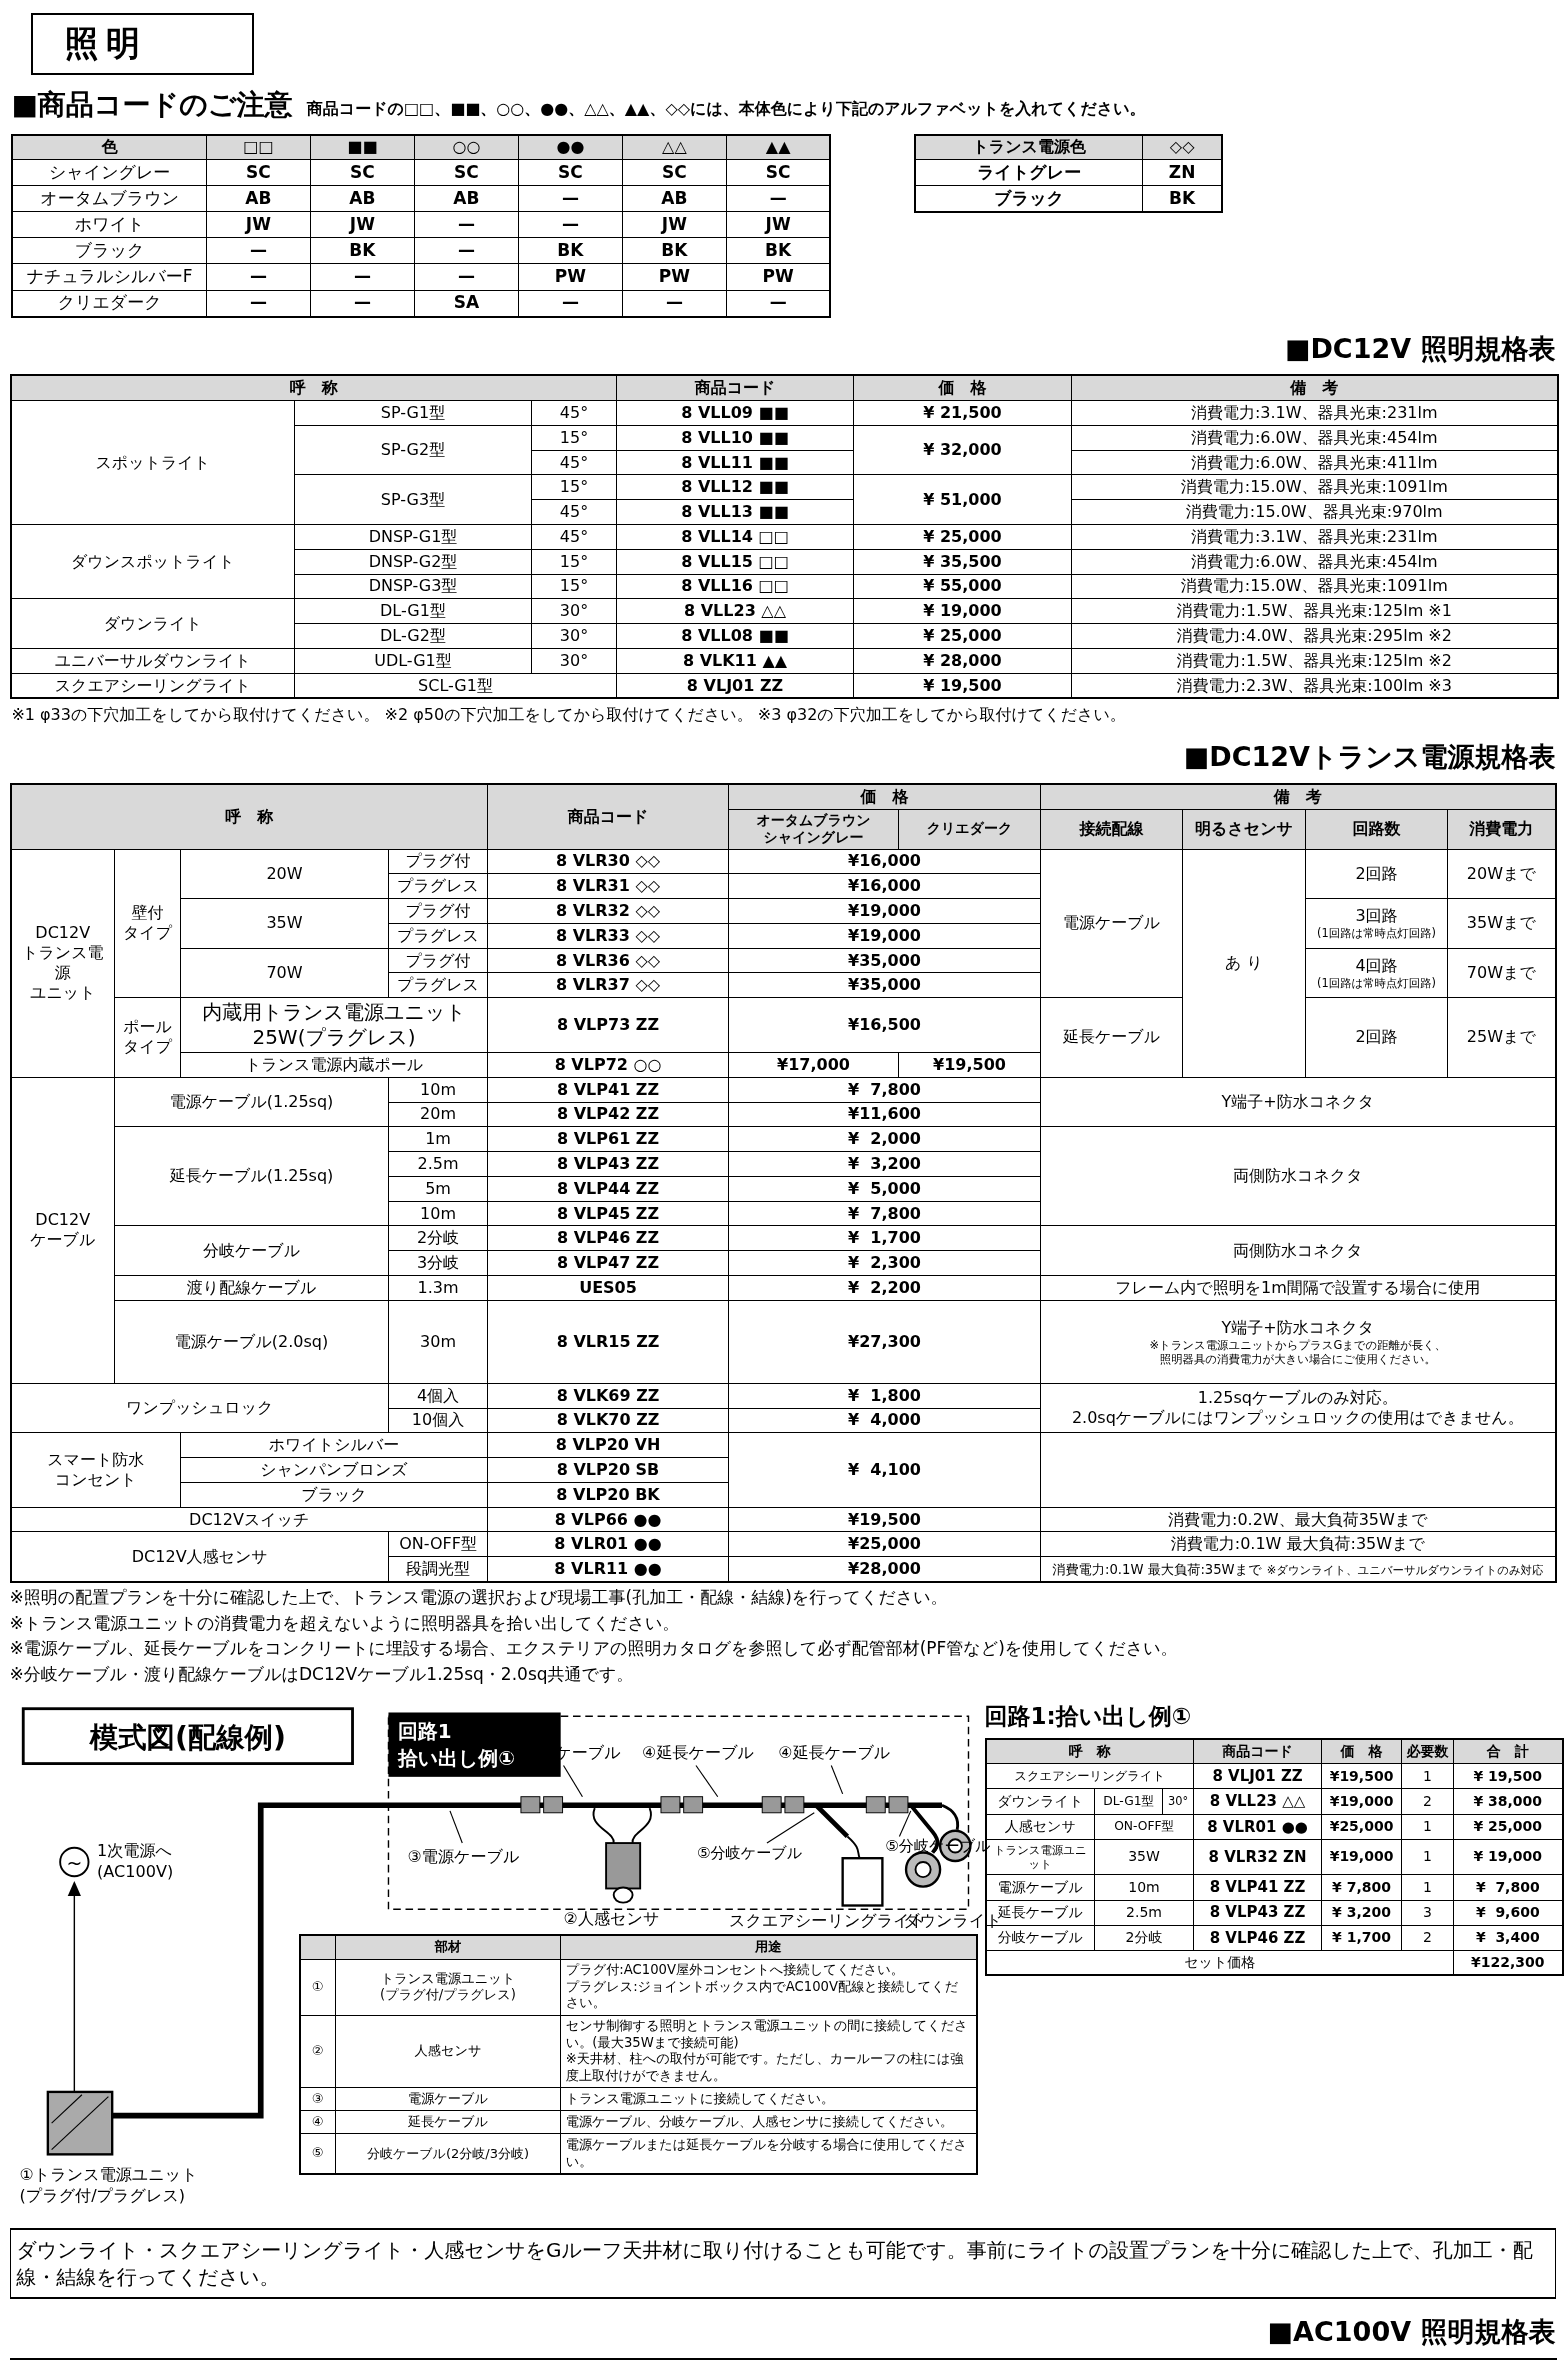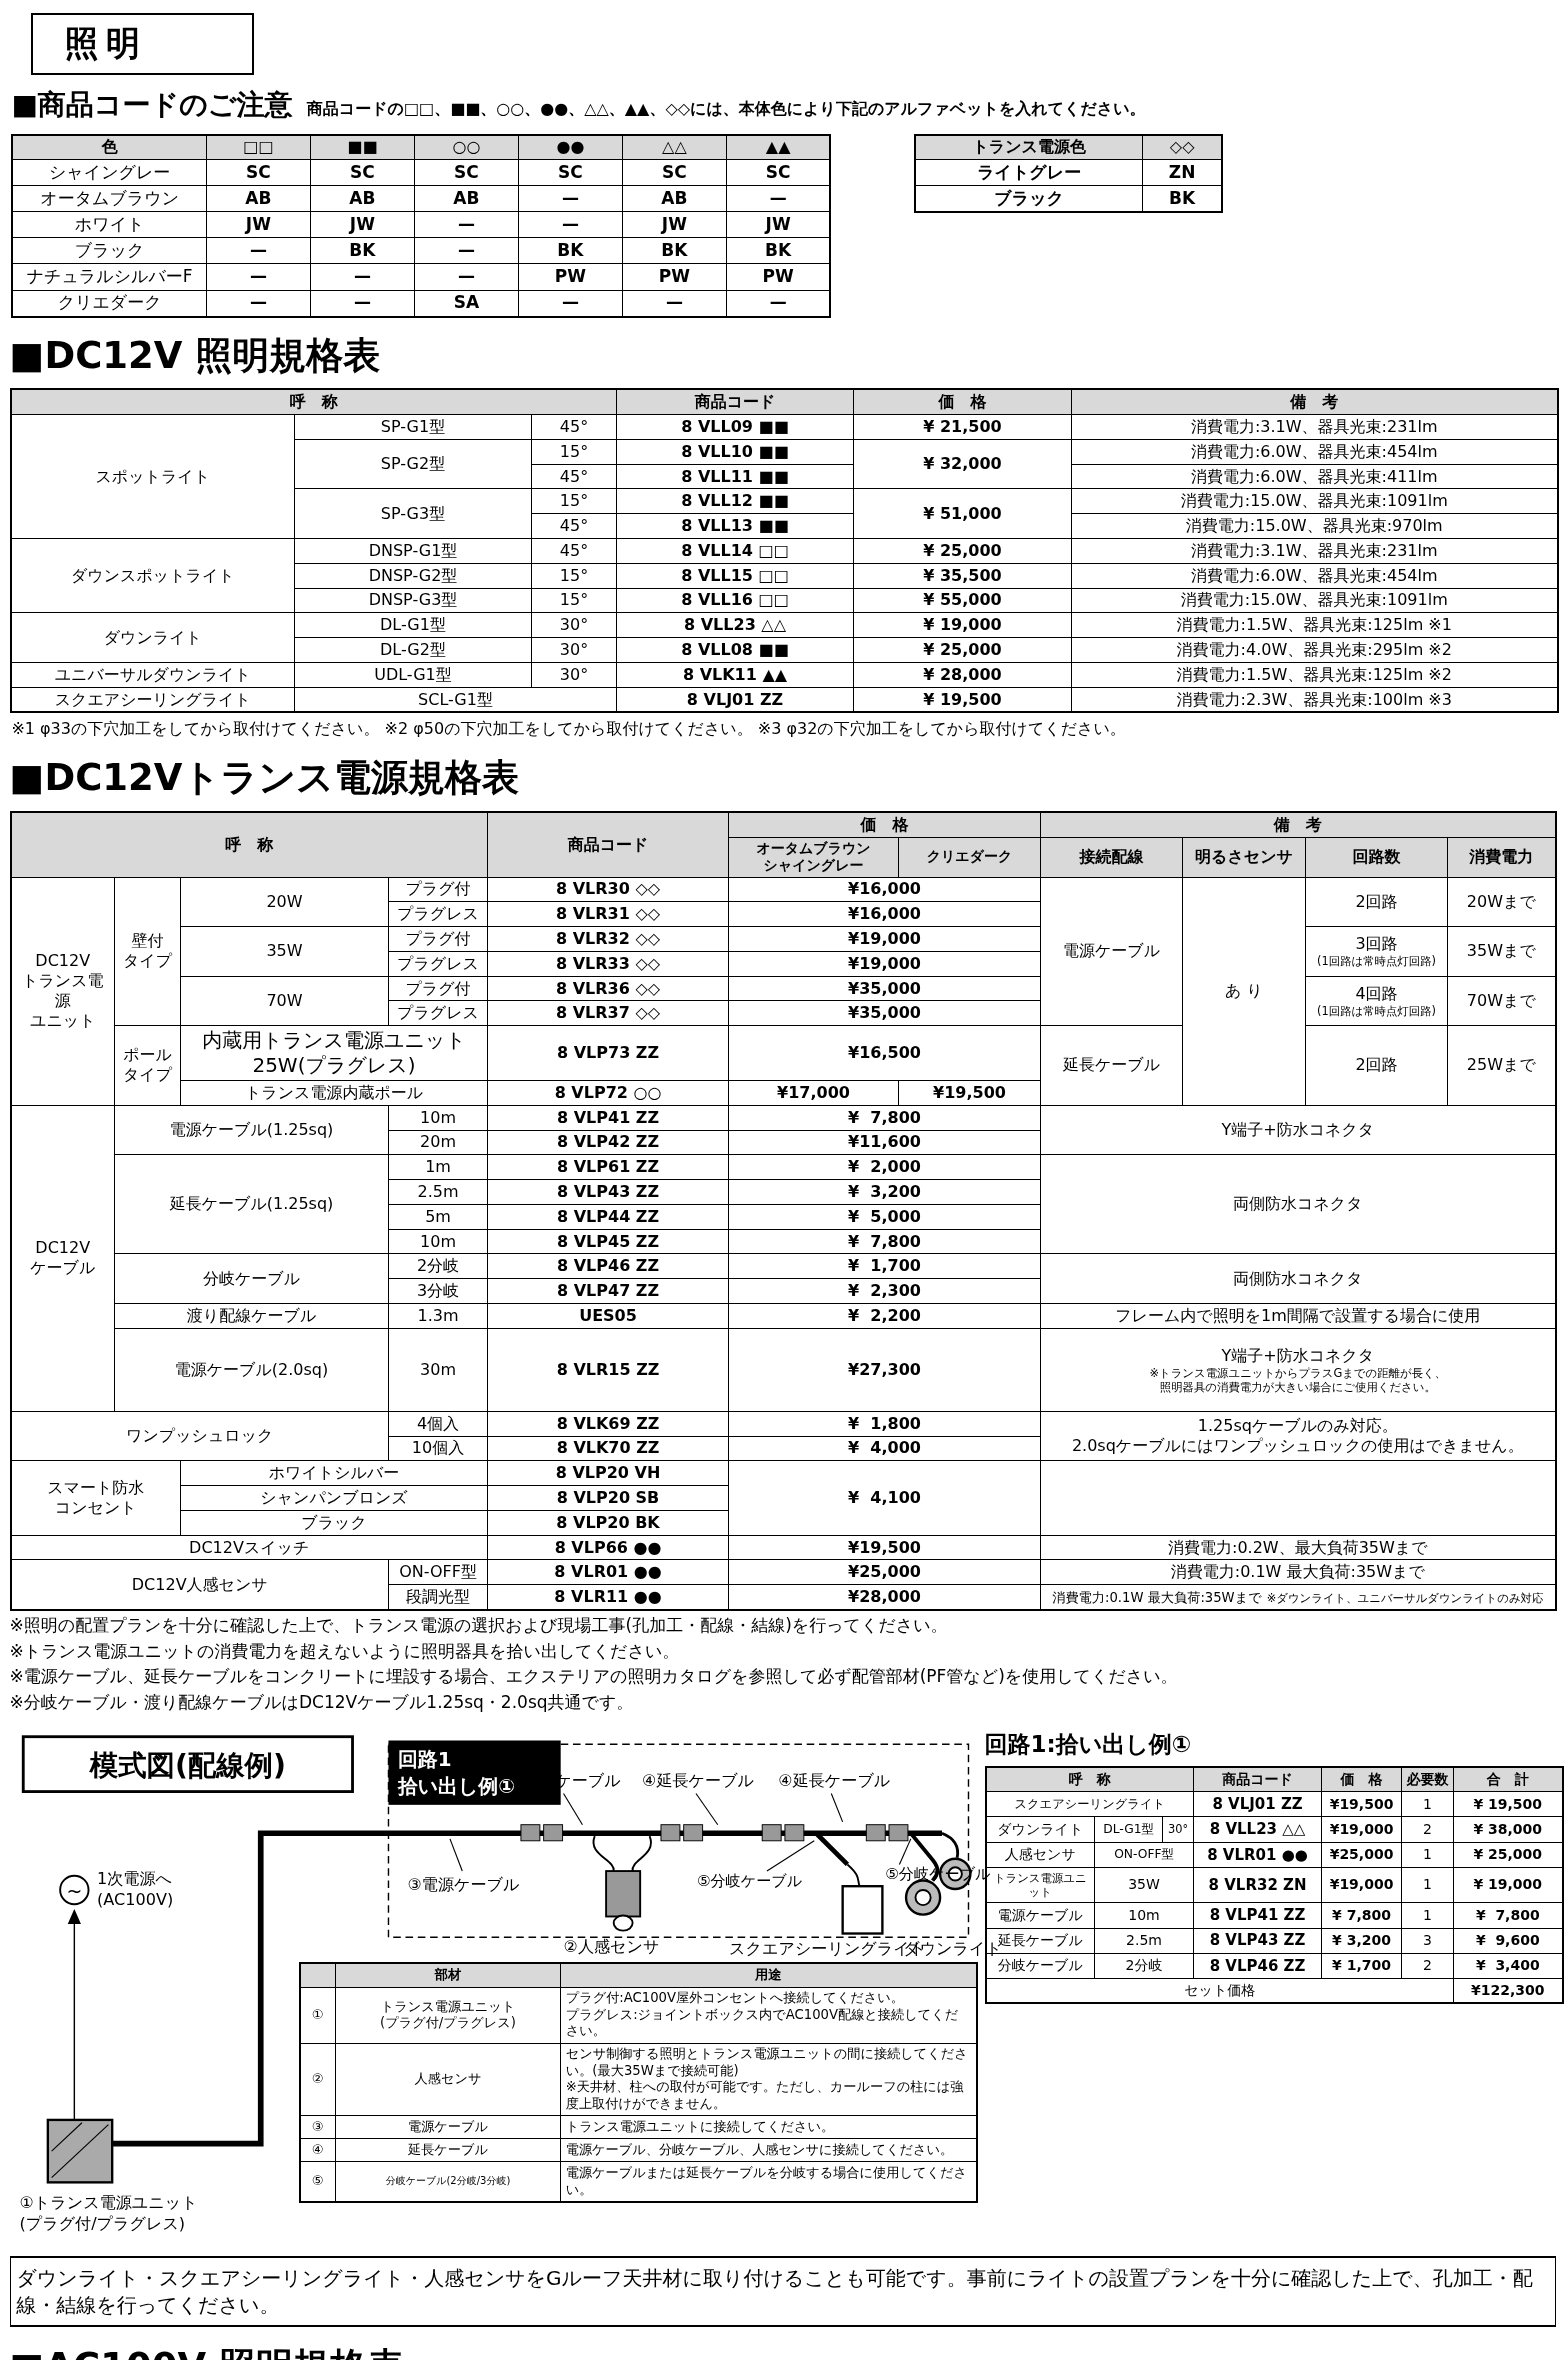--- a/index.html
+++ b/index.html
@@ -23,21 +23,21 @@
   .spec th { background:#d9d9d9; font-weight:bold; }
   .spec td.lab { font-size:16px; }
   .code { font-weight:bold; font-size:18px; }
   .price { font-weight:bold; font-size:18px; white-space:pre; }
   .pre { white-space:pre-line; }
   .small { font-size:11.4px; font-weight:normal; }
   .rm { font-size:15px;margin-top:14px; }
   #color-table td, #trans-color-table td { font-weight:bold; font-size:17px; height:23px; }
   #color-table td:first-child { font-weight:normal; }
 
-  .sec-title { font-size:37px; font-weight:bold; margin:13.2px 0 7.6px 0; }
+  .sec-title { font-size:27px; font-weight:bold; margin:13.2px 0 7.6px 0;text-align:right; }
   .footnote { font-size:16px; margin:5.7px 0 3.8px 1.9px; }
   .notes p { margin:2.8px 0; font-size:17px; }
 
   .diagram { position:relative; width:1565px; height:519px; margin-top:13.2px; }
   .diagram svg { position:absolute; left:0; top:0; }
   .parts-pos { position:absolute; left:289px; top:235px; }
   .circuit-pos { position:absolute; left:975px; top:0; width:587px; }
   .circuit-title { font-size:23px; font-weight:bold; margin:1.9px 0 5.7px 0; }
   #circuit-table th,#circuit-table td { font-size:14px; padding:2.8px 1.9px; }
   #circuit-table .code { font-size:15px; }
@@ -605,21 +605,21 @@
             <td>電源ケーブル</td>
             <td class="use">トランス電源ユニットに接続してください。</td>
           </tr>
           <tr>
             <td>④</td>
             <td>延長ケーブル</td>
             <td class="use">電源ケーブル、分岐ケーブル、人感センサに接続してください。</td>
           </tr>
           <tr>
             <td>⑤</td>
-            <td style="font-size:10px">分岐ケーブル(2分岐/3分岐)</td>
+            <td style="font-size:13px">分岐ケーブル(2分岐/3分岐)</td>
             <td class="use">電源ケーブルまたは延長ケーブルを分岐する場合に使用してください。</td>
           </tr>
         </tbody>
       </table>
     </div>
 
     <div class="circuit-pos">
       <div class="circuit-title">回路1:拾い出し例①</div>
       <table class="spec" id="circuit-table" style="width:577px">
         <colgroup>

